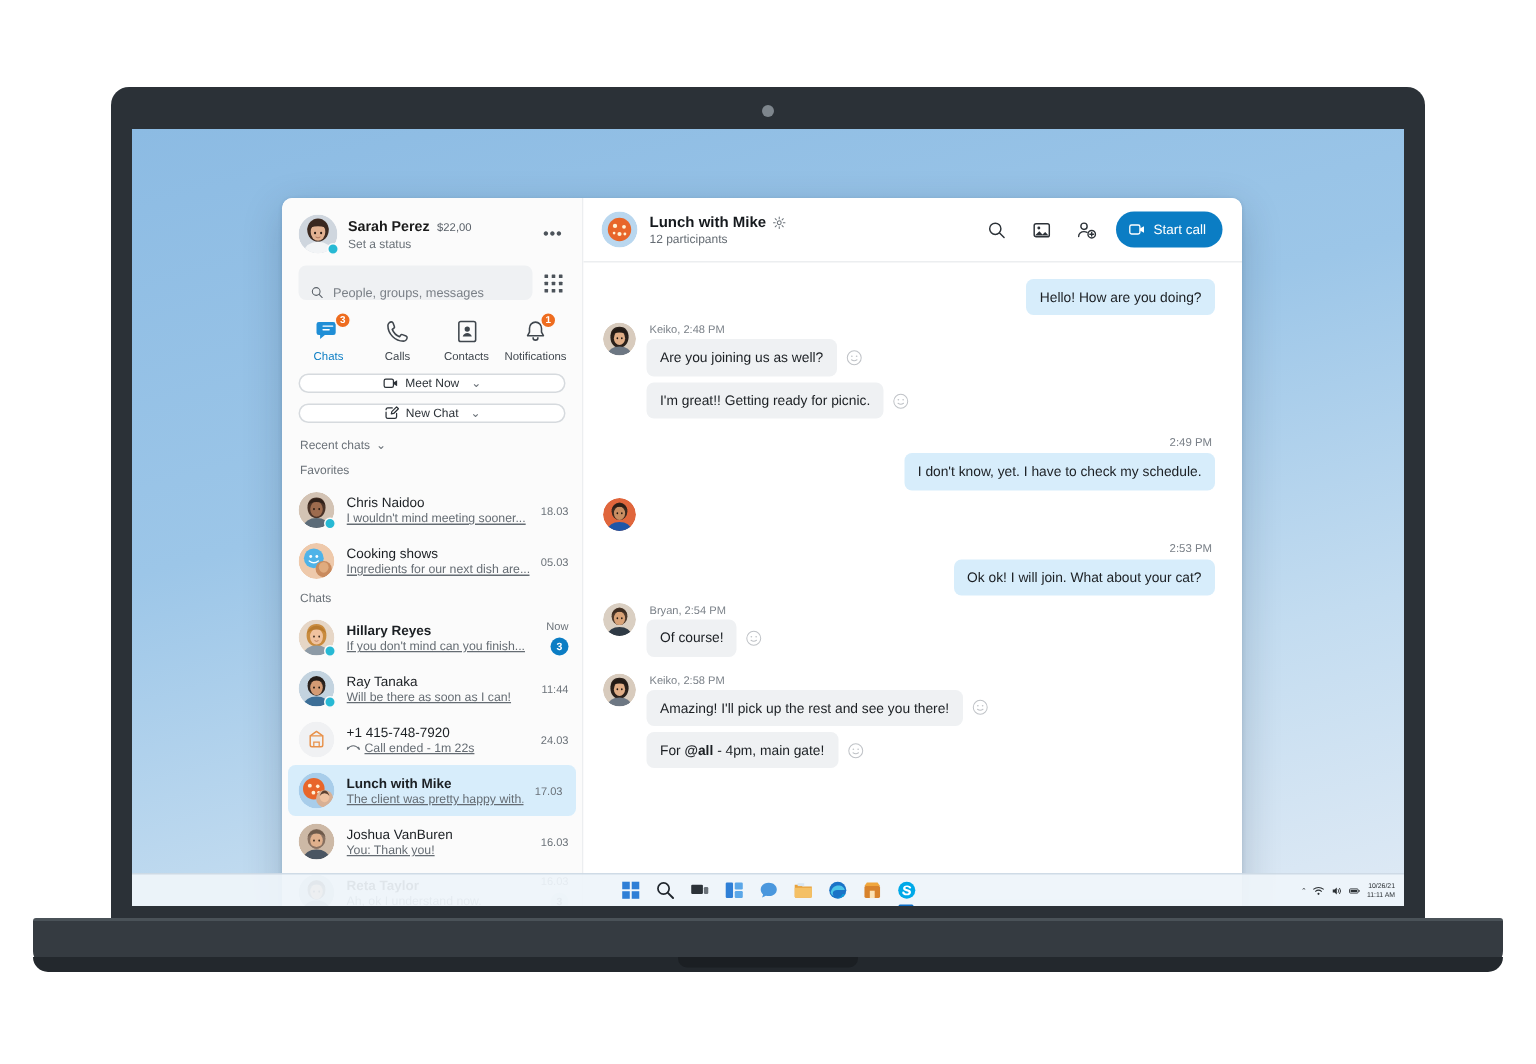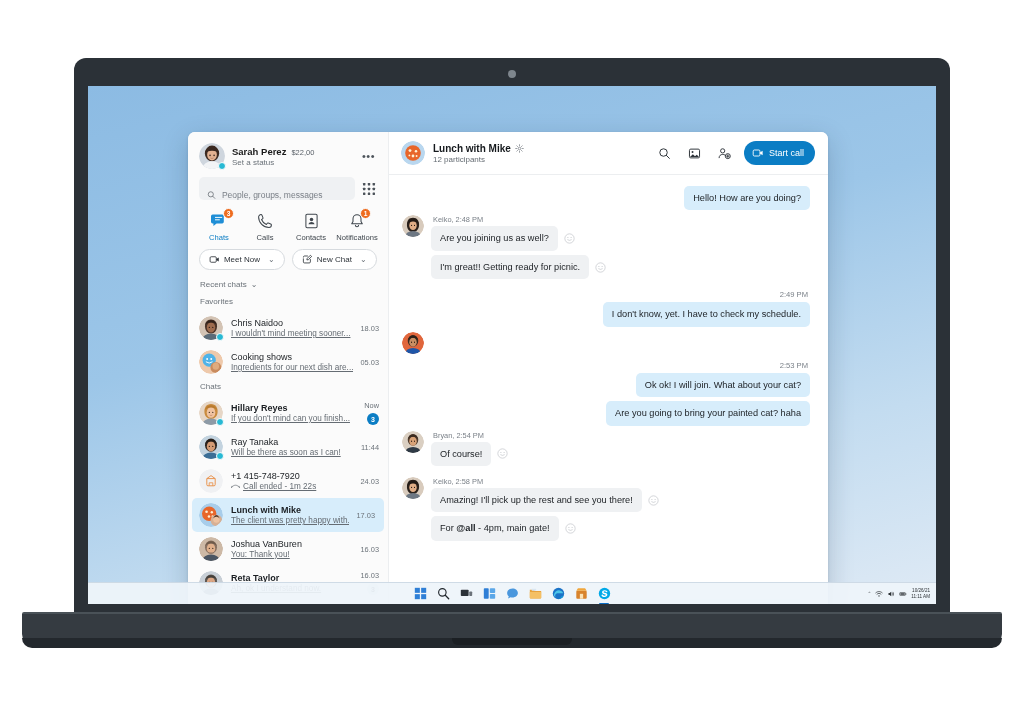--- a/index.html
+++ b/index.html
@@ -150,21 +150,21 @@
   .nav-item.active .nav-label { color: #0b7dc4; }
   .nav-badge {
     position: absolute; right: -6px; top: -3px;
     min-width: 11px; height: 11px; padding: 0 2px;
     background: #ee6c1f; color: #fff; border-radius: 6px;
     font-size: 6.6px; font-weight: bold;
     display: flex; align-items: center; justify-content: center;
     border: 1.3px solid #fbfbfb;
   }
 
-  .action-row { display: flex; gap: 7px; padding: 1px 11px 9px 11px; }
+  .action-row { display: flex; gap: 7px; padding: 1px 11px 9px 11px; flex-direction: column; }
   .pill {
     flex: 1; height: 21px; border: 1px solid #d6dade; border-radius: 11px;
     background: #fff; display: flex; align-items: center; justify-content: center; gap: 4px;
     font-size: 8px; color: #2c3238; cursor: pointer;
   }
   .pill .chev { margin-left: 4px; color: #6b7279; }
 
   .list-scroll { flex: 1; overflow: hidden; }
   .sec-head {
     font-size: 8px; color: #6b7279; padding: 3px 12px 5px 12px;
@@ -783,21 +783,20 @@
                         <ellipse cx="17.4" cy="18.6" rx="1" ry="1.2" fill="#1f150f"></ellipse>
                         <ellipse cx="22.8" cy="18.6" rx="1" ry="1.2" fill="#1f150f"></ellipse>
                         <path d="M4 40q4-11 16-11t16 11z" fill="#1f56a8"></path>
                       </g>
                     </svg>
       </div>
                 </div>
                 <div class="time-sep">2:53 PM</div>
                 <div class="out-wrap">
                   <div class="bubble out">Ok ok! I will join. What about your cat?</div>
-                  <div class="bubble out">Are you going to bring your painted cat? haha</div>
                 </div>
                 <div class="grp">
       <div class="avatar" style="width:22px;height:22px;flex-shrink:0;">
         <svg class="av-img" viewBox="0 0 40 40">
     <defs>
                         <clipPath id="cp_photo-bryan_m5">
                           <circle cx="20" cy="20" r="20"></circle>
                         </clipPath>
                       </defs>
     <g clip-path="url(#cp_photo-bryan_m5)">

